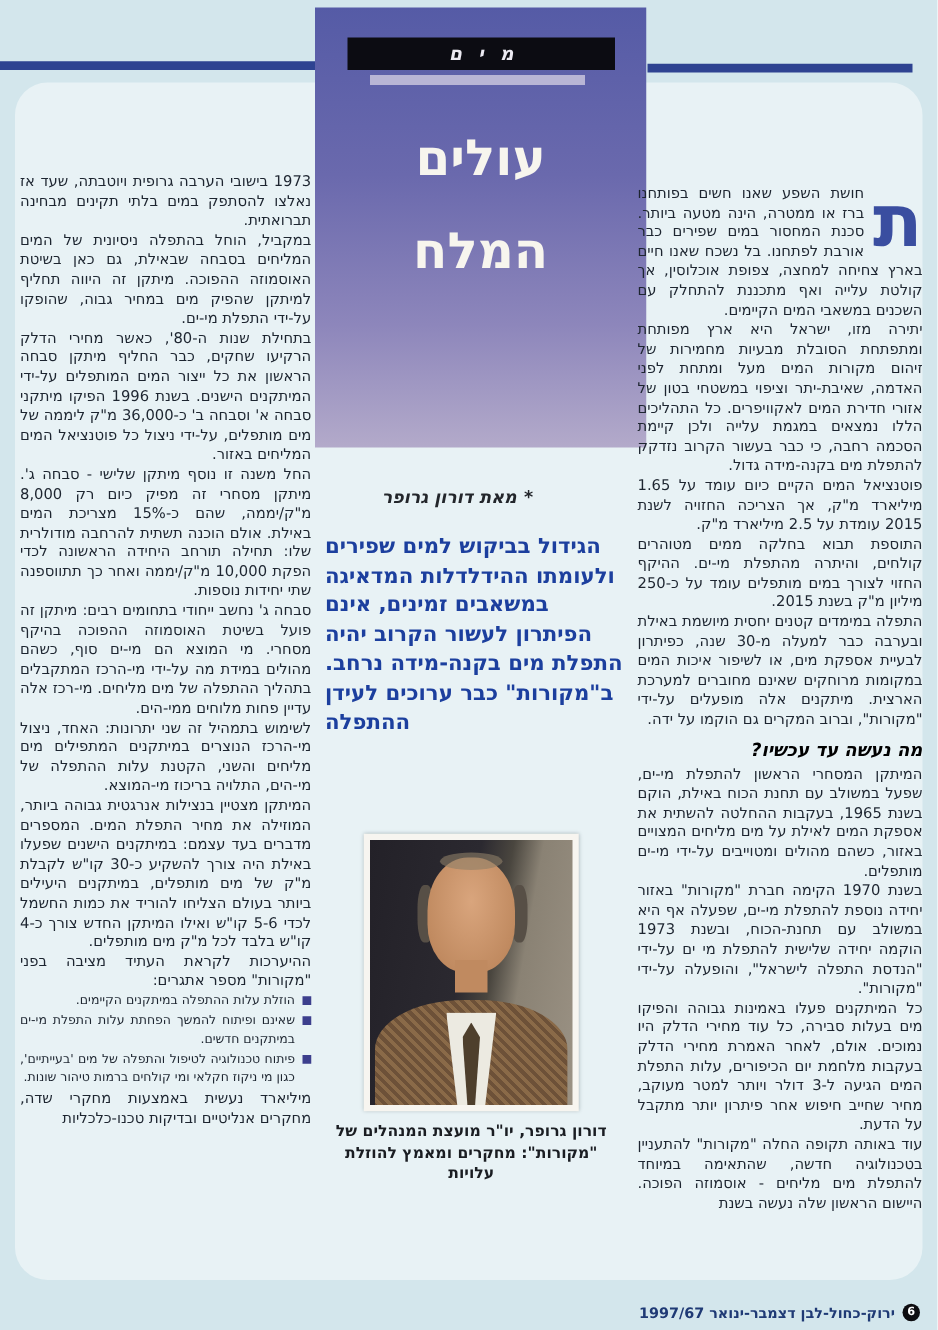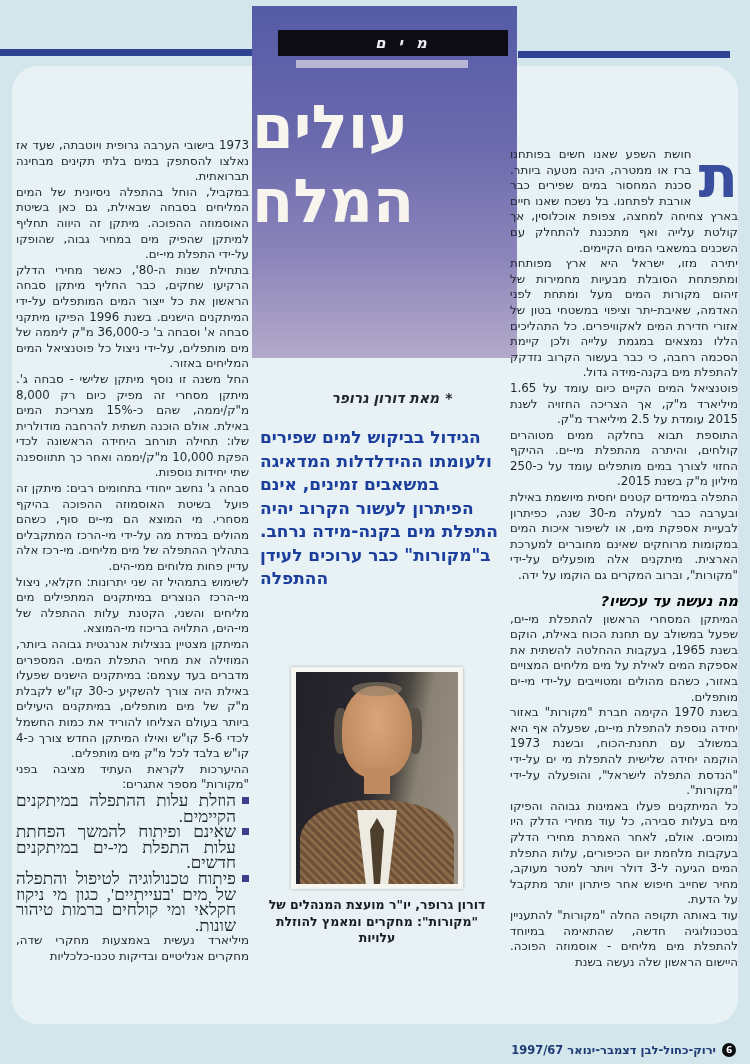--- a/index.html
+++ b/index.html
@@ -6,34 +6,34 @@
   body{font-family:"DejaVu Sans",sans-serif;}
   .page{position:relative;width:750px;height:1064px;background:#d3e6ec;overflow:hidden;}
   .panel{position:absolute;left:12px;top:66px;width:726px;height:958px;background:#e8f2f5;border-radius:26px;}
   .rule{position:absolute;height:7px;background:#2e4391;}
   .rule-left{left:0;top:49px;width:252px;}
   .rule-right{left:518px;top:51px;width:212px;}
   .title-box{position:absolute;left:252px;top:6px;width:265px;height:352px;
     background:linear-gradient(180deg,#555ba6 0%,#6a69ad 38%,#8d86bb 72%,#b3aaca 100%);}
   .section-tab{position:absolute;left:26px;top:24px;width:214px;height:26px;background:#0c0c12;
     color:#eceaf2;font-size:15px;font-weight:bold;font-style:italic;letter-spacing:13px;
-    display:flex;align-items:center;justify-content:center;text-indent:13px;padding-left:16px;}
+    display:flex;align-items:center;justify-content:center;text-indent:13px;}
   .tab-underline{position:absolute;left:44px;top:54px;width:172px;height:8px;background:#c8c4dd;opacity:.85;}
-  .main-title{position:absolute;left:0;top:84px;width:100%;text-align:left;color:#f7f5ee;
-    font-weight:bold;font-size:60px;line-height:74px;}
+  .main-title{position:absolute;left:0;top:84px;width:100%;text-align:center;color:#f7f5ee;
+    font-weight:bold;font-size:40px;line-height:74px;}
   .col{position:absolute;direction:rtl;color:#1d2530;text-align:justify;}
   .col p{margin:0;font-size:11.8px;line-height:15.6px;}
   .col-right{left:510px;top:147px;width:228px;}
   .col-left{left:16px;top:138px;width:233px;}
   .dropcap{float:right;font-size:58px;line-height:56px;font-weight:bold;color:#3a4ea0;margin:2px 0 0 7px;}
   .sub-heading{margin:9px 0 3px;font-size:14.5px;font-weight:bold;font-style:italic;color:#000000;text-align:right;}
   .bullet{display:flex;gap:6px;margin:0;}
   .bullet .sq{flex:none;width:7px;height:7px;background:#3c3f8d;margin-top:4px;}
-  .bullet span.bt{flex:1;font-size:17px;line-height:15.6px;text-align:justify;font-family:Liberation Serif, serif;}
-  .byline{position:absolute;left:268px;top:390px;width:248px;direction:rtl;text-align:center;
+  .bullet span.bt{flex:1;font-size:10px;line-height:15.6px;text-align:justify;}
+  .byline{position:absolute;left:242px;top:390px;width:248px;direction:rtl;text-align:center;
     font-size:14px;font-weight:bold;font-style:italic;color:#23262b;}
   .byline .star{font-style:normal;margin-left:6px;}
   .lead{position:absolute;left:260px;top:426px;width:244px;direction:rtl;text-align:left;
     font-size:17px;line-height:23.5px;font-weight:bold;color:#1c3f9e;}
   .photo{position:absolute;left:291px;top:667px;width:172px;height:222px;background:#f7f5f0;
     box-shadow:0 0 3px rgba(40,60,70,.35);}
   .photo-img{position:absolute;left:5px;top:5px;right:5px;bottom:5px;overflow:hidden;
     background:linear-gradient(100deg,#232128 0%,#2b2930 45%,#4a463f 58%,#8a8274 70%,#9b9284 100%);}
   .p-head{position:absolute;left:46px;top:14px;width:70px;height:92px;border-radius:46% 46% 42% 42%;
     background:radial-gradient(ellipse at 50% 38%,#d9a57d 0%,#c08a60 75%,#a9764f 100%);}
@@ -107,21 +107,21 @@
   </div>
 
   <div class="caption">דורון גרופר, יו"ר מועצת המנהלים של "מקורות": מחקרים ומאמץ להוזלת עלויות</div>
 
   <div class="col col-left">
     <p>1973 בישובי הערבה גרופית ויוטבתה, שעד אז נאלצו להסתפק במים בלתי תקינים מבחינה תברואתית.</p>
     <p>במקביל, הוחל בהתפלה ניסיונית של המים המליחים בסבחה שבאילת, גם כאן בשיטת האוסמוזה ההפוכה. מיתקן זה היווה תחליף למיתקן שהפיק מים במחיר גבוה, שהופקו על-ידי התפלת מי-ים.</p>
     <p>בתחילת שנות ה-80', כאשר מחירי הדלק הרקיעו שחקים, כבר החליף מיתקן סבחה הראשון את כל ייצור המים המותפלים על-ידי המיתקנים הישנים. בשנת 1996 הפיקו מיתקני סבחה א' וסבחה ב' כ-36,000 מ"ק ליממה של מים מותפלים, על-ידי ניצול כל פוטנציאל המים המליחים באזור.</p>
     <p>החל משנה זו נוסף מיתקן שלישי - סבחה ג'. מיתקן מסחרי זה מפיק כיום רק 8,000 מ"ק/יממה, שהם כ-15% מצריכת המים באילת. אולם הוכנה תשתית להרחבה מודולרית שלו: תחילה תורחב היחידה הראשונה לכדי הפקת 10,000 מ"ק/יממה ואחר כך תתווספנה שתי יחידות נוספות.</p>
     <p>סבחה ג' נחשב ייחודי בתחומים רבים: מיתקן זה פועל בשיטת האוסמוזה ההפוכה בהיקף מסחרי. מי המוצא הם מי-ים סוף, כשהם מהולים במידת מה על-ידי מי-הרכז המתקבלים בתהליך ההתפלה של מים מליחים. מי-רכז אלה עדיין פחות מלוחים ממי-הים.</p>
-    <p>לשימוש בתמהיל זה שני יתרונות: חקלאי, ניצול מי-הרכז הנוצרים במיתקנים המתפילים מים מליחים והשני, הקטנת עלות ההתפלה של מי-הים, התלויה בריכוז מי-המוצא.</p>
+    <p>לשימוש בתמהיל זה שני יתרונות: האחד, ניצול מי-הרכז הנוצרים במיתקנים המתפילים מים מליחים והשני, הקטנת עלות ההתפלה של מי-הים, התלויה בריכוז מי-המוצא.</p>
     <p>המיתקן מצטיין בנצילות אנרגטית גבוהה ביותר, המוזילה את מחיר התפלת המים. המספרים מדברים בעד עצמם: במיתקנים הישנים שפעלו באילת היה צורך להשקיע כ-30 קו"ש לקבלת מ"ק של מים מותפלים, במיתקנים היעילים ביותר בעולם הצליחו להוריד את כמות החשמל לכדי 5-6 קו"ש ואילו המיתקן החדש צורך כ-4 קו"ש בלבד לכל מ"ק מים מותפלים.</p>
     <p>ההיערכות לקראת העתיד מציבה בפני "מקורות" מספר אתגרים:</p>
     <div class="bullet">
       <span class="sq"></span>
       <span class="bt">הוזלת עלות ההתפלה במיתקנים הקיימים.</span>
     </div>
     <div class="bullet">
       <span class="sq"></span>
       <span class="bt">שאינם ופיתוח להמשך הפחתת עלות התפלת מי-ים במיתקנים חדשים.</span>
     </div>

